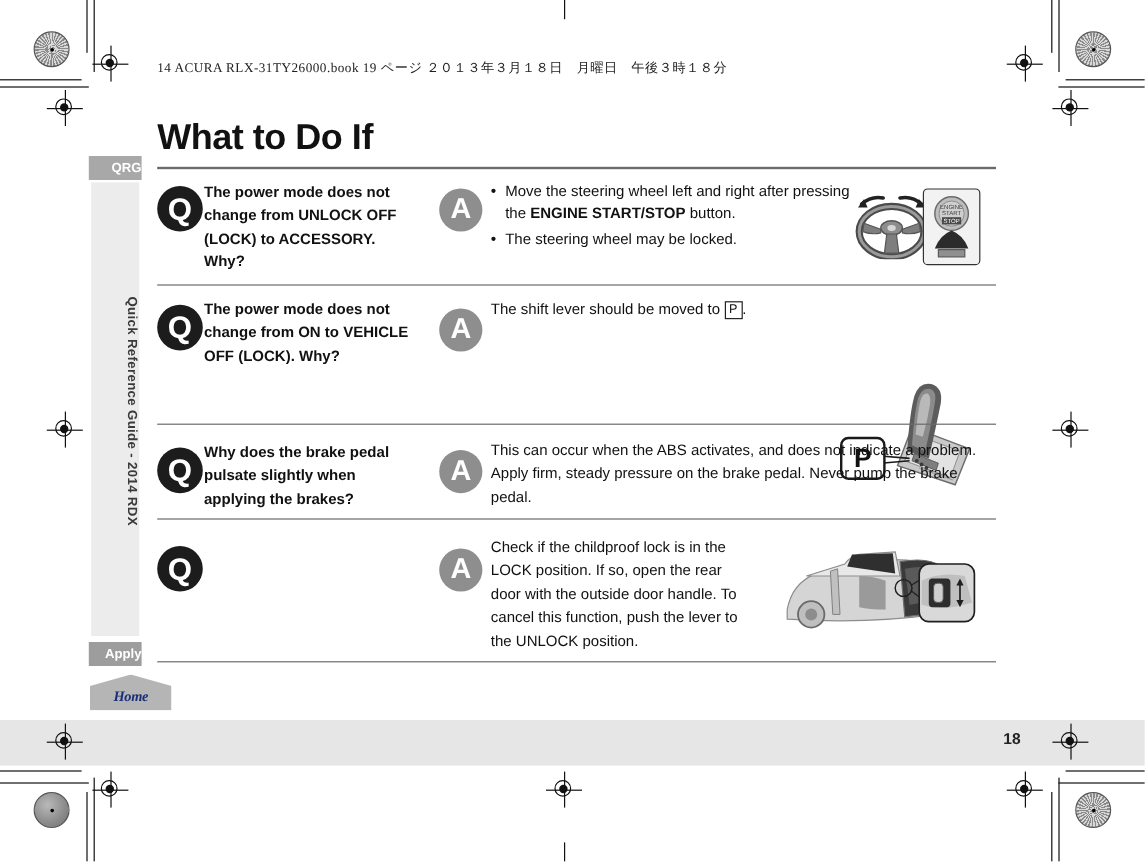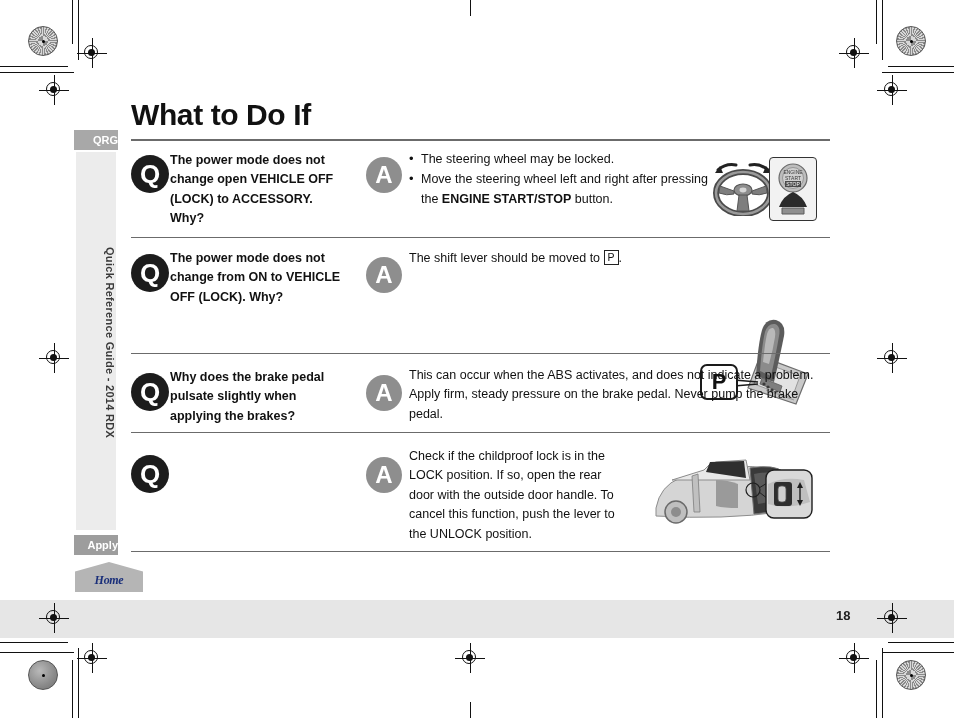--- a/index.html
+++ b/index.html
@@ -286,44 +286,45 @@
   .door-img { width: 160px; height: 86px; }
 </style>
 </head>
 <body>
 
 <div class="page-shell">
 
   <div class="footer-band"></div>
   <div class="folio">18</div>
 
+  <div class="runhead">14 ACURA RLX-31TY26000.book   19 ページ   ２０１３年３月１８日　月曜日　午後３時１８分</div>
 
   <div class="sidebar-rule"></div>
   <div class="sidecol">
     <div class="railbox"></div>
     <div class="tab qrg">QRG</div>
     <div class="railtext">Quick Reference Guide - 2014 RDX</div>
     <div class="tab index">Apply</div>
     <div class="home-btn">
       <span>Home</span>
     </div>
   </div>
 
   <div class="title">What to Do If</div>
   <div class="title-rule"></div>
 
   <div class="badge q" style="left:131px; top:155px;">Q</div>
   <div class="qtext" style="left:170px; top:151px; width:180px;">
-    <span>The power mode does not change open VEHICLE OFF (LOCK) to ACCESSORY. Why?</span>
+    <span>The power mode does not change from UNLOCK OFF (LOCK) to ACCESSORY. Why?</span>
   </div>
   <div class="badge a" style="left:366px; top:157px;">A</div>
   <div class="atext" style="left:409px; top:150px; width:300px;">
     <ul class="bullets">
+      <li><span id="r1b2">Move the steering wheel left and right after pressing the <b>ENGINE START/STOP</b> button.</span></li>
       <li>The steering wheel may be locked.</li>
-      <li><span id="r1b2">Move the steering wheel left and right after pressing the <b>ENGINE START/STOP</b> button.</span></li>
     </ul>
   </div>
 
   <div class="fig" style="left:712px; top:160px;">
     <svg width="62" height="56" viewBox="0 0 62 56">
       <path d="M6 10 Q14 3 24 5" stroke="#222" stroke-width="3" fill="none" stroke-linecap="round"></path>
       <path d="M3 13 L8 6 L11 13 Z" fill="#222"></path>
       <path d="M38 5 Q48 3 56 10" stroke="#222" stroke-width="3" fill="none" stroke-linecap="round"></path>
       <path d="M59 13 L54 6 L51 13 Z" fill="#222"></path>
       <ellipse cx="31" cy="33" rx="27" ry="21" fill="none" stroke="#4a4a4a" stroke-width="6"></ellipse>

